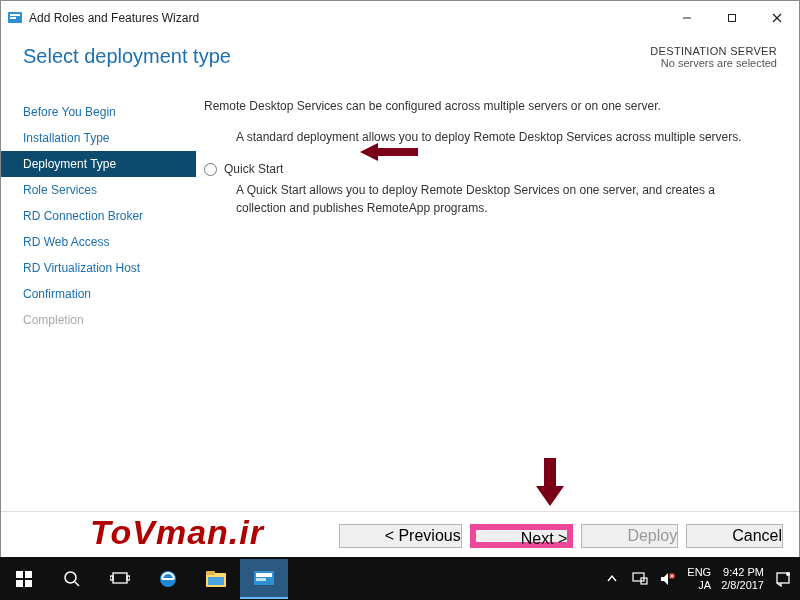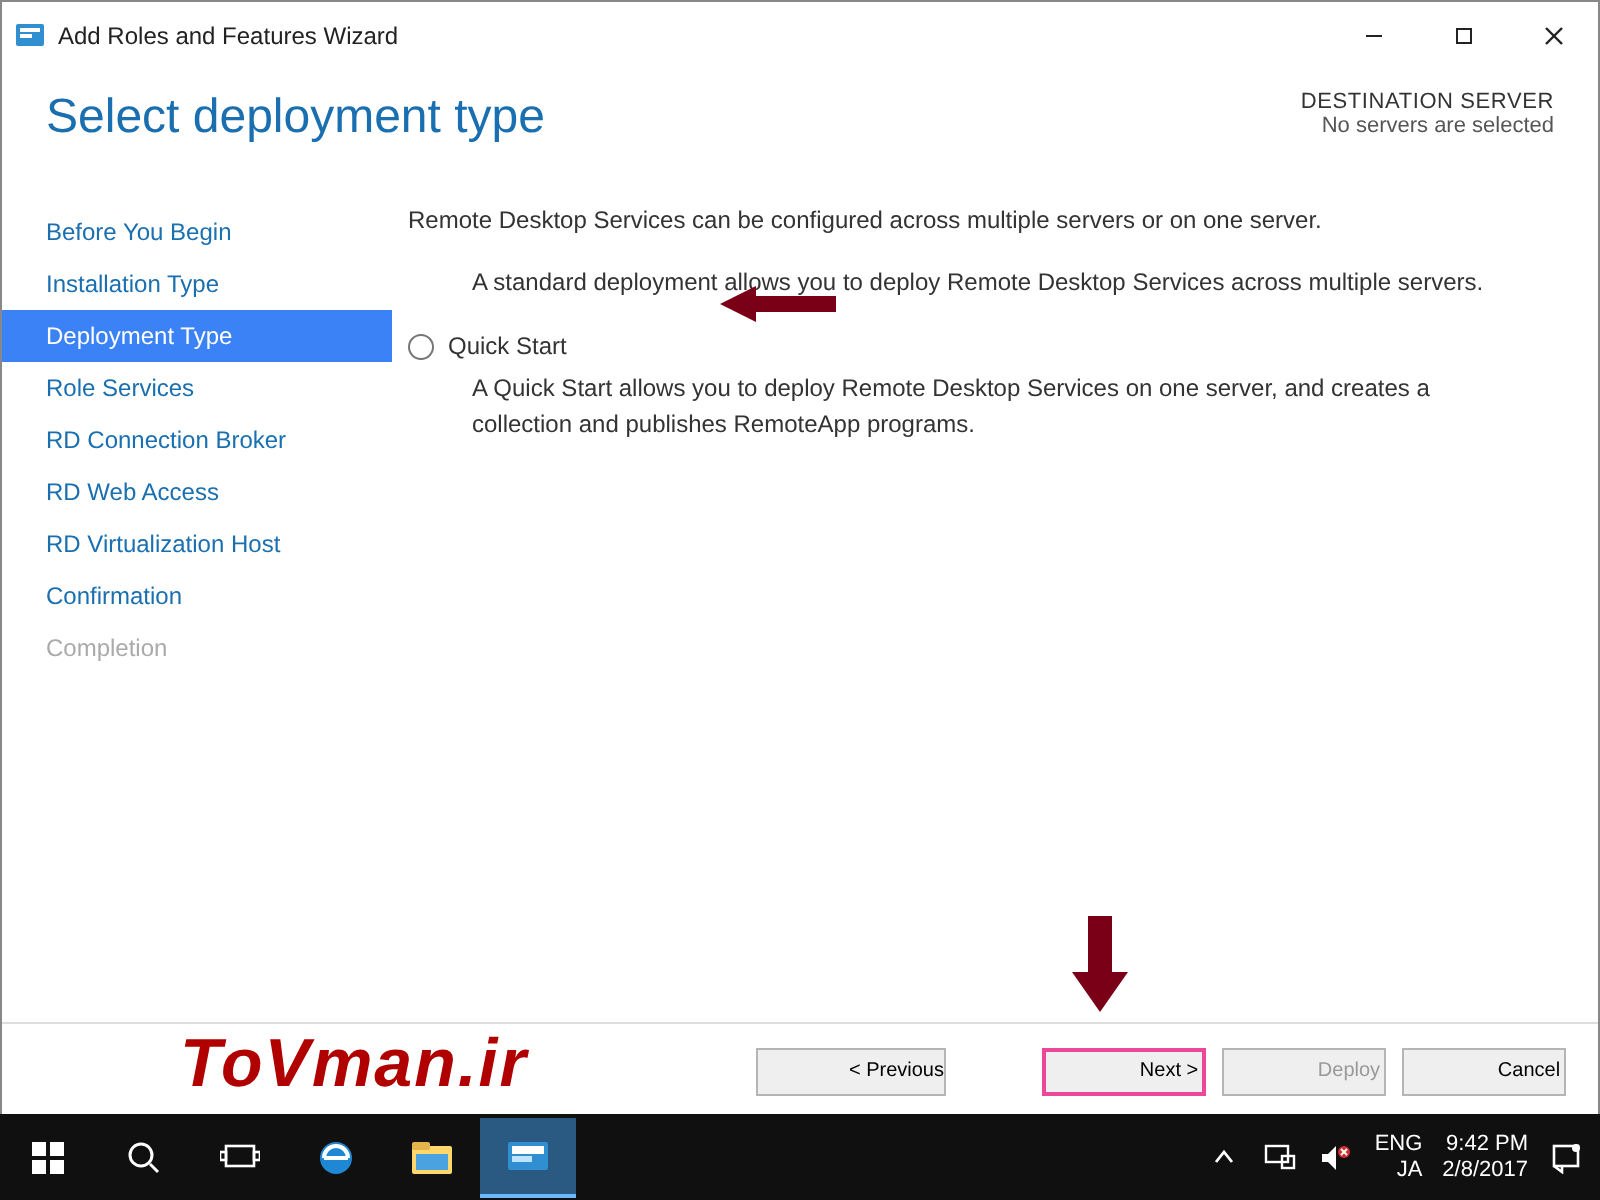--- a/index.html
+++ b/index.html
@@ -6,46 +6,46 @@
   body { width: 800px; height: 600px; overflow: hidden; background: #fff; position: relative; }
   
   .window { width: 800px; height: 560px; border: 1px solid #888; background: #fff; display: flex; flex-direction: column; }
   .titlebar { height: 30px; display: flex; align-items: center; padding: 4px 0 0 6px; font-size: 12px; color: #222; }
   .titlebar .icon { width: 16px; height: 16px; margin-right: 6px; display:inline-flex;}
   .title-text { flex: 0 0 auto; }
   .title-spacer { flex: 1; }
   .win-btn { width: 45px; height: 29px; display:flex; align-items:center; justify-content:center; font-size:11px; color:#222;}
   
   .header { padding: 14px 22px 6px 22px; display:flex; }
-  .header h1 { font-weight: 300; color: #1a6fb0; font-size: 24px; flex:1;}
+  .header h1 { font-weight: 300; color: #1a6fb0; font-size: 20px; flex:1;}
   .dest { text-align:right; font-size:11px; color:#555;}
   .dest .lbl { color:#333; letter-spacing:0.3px;}
   
   .body { flex:1; display:flex; padding: 24px 22px 0 0;}
   
   .sidebar { width: 195px; padding-top: 0px;}
   .step { height: 26px; line-height:26px; font-size: 12px; padding-left: 22px; color:#1a6fb0; cursor:default;}
-  .step.active { background:#3b82f6; color:#fff;}
+  .step.active { background:#0c4a6e; color:#fff;}
   .step.disabled { color:#aaa;}
   
   .main { flex:1; font-size:12px; color:#333; padding-left: 8px; padding-right:10px;}
   .intro { margin-bottom: 16px; }
   .opt { margin-bottom: 16px; }
   .opt-row { display:flex; align-items:center; gap:7px;}
   .opt-row input[type=radio]{ width:13px;height:13px;}
   .opt-label { font-size:12px;}
   .opt-desc { margin-left: 32px; margin-top:6px; line-height:1.45;}
   
   .arrow-right { position:absolute; }
   .arrow-down { position:absolute; }
   
   .btnbar { height: 48px; border-top:1px solid #ddd; display:flex; align-items:center; justify-content:flex-end; padding-right:16px; gap:8px;}
-  .btn { min-width:82px; height:24px; font-size:10px; background:#efefef; border:1px solid #b5b5b5; cursor:pointer;padding-left:45px;}
+  .btn { min-width:82px; height:24px; font-size:16px; background:#efefef; border:1px solid #b5b5b5; cursor:pointer;padding-left:45px;}
   .btn:disabled { color:#999; }
-  .btn.primary { border:2px solid #ec4899;margin-left:40px; }
+  .btn.primary { border:6px solid #ec4899; }
   
   .watermark { position:absolute; left:90px; bottom:48px; font-size:34px; font-weight:700; color:#b00000; font-style:italic; letter-spacing:1px; pointer-events:none;}
   
   .taskbar { position:absolute; left:0; bottom:0; width:800px; height:43px; background:#101010; display:flex; align-items:center; color:#fff;}
   .tb-btn { width:48px; height:40px; display:flex; align-items:center; justify-content:center;}
   .tb-btn.active{ background:#2a5a82; border-bottom:2px solid #6cb7ff;}
   .tb-spacer{ flex:1;}
   .tray { display:flex; align-items:center; font-size:11px; gap:10px; padding-right:8px;}
   .tray .col { display:flex; flex-direction:column; align-items:flex-end; line-height:1.15;}
   .tray-icon{ display:inline-flex; align-items:center; justify-content:center; width:18px;}

